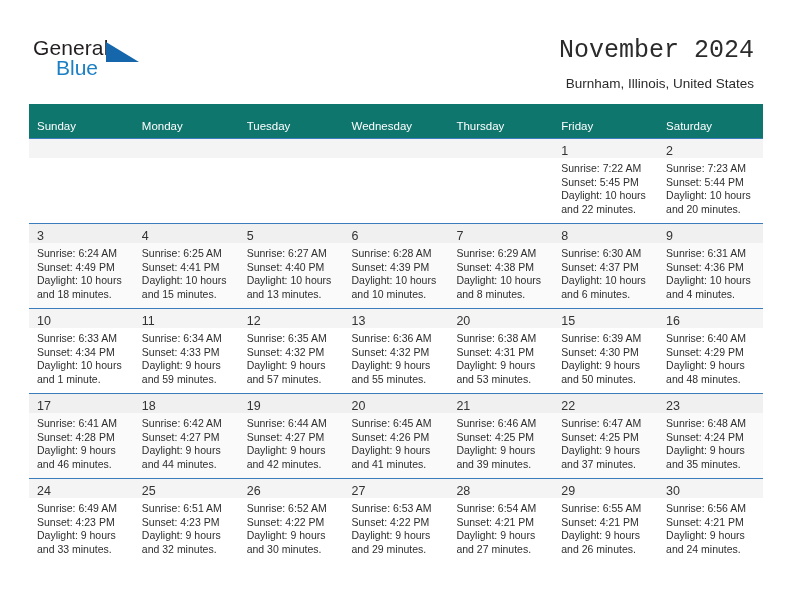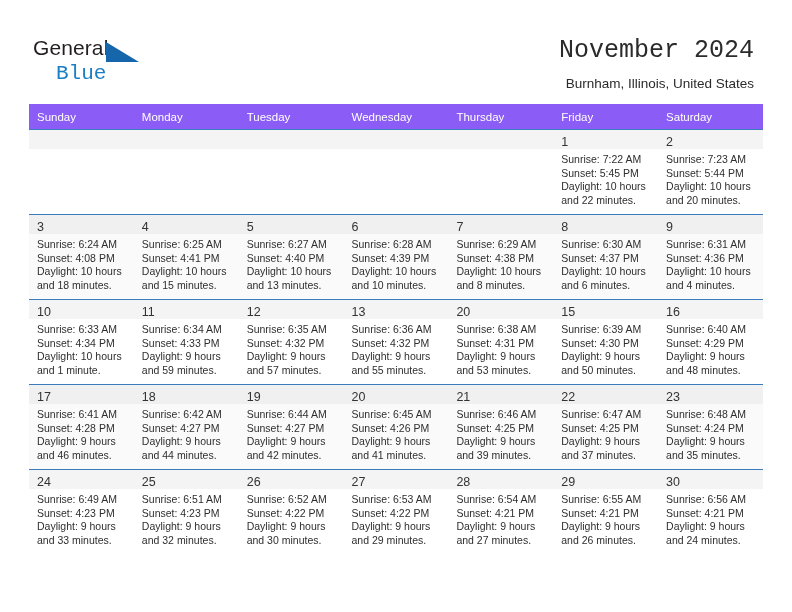--- a/index.html
+++ b/index.html
@@ -45,22 +45,21 @@
     letter-spacing: 0.1px;
     color: #231f20;
     font-family: "Liberation Sans", sans-serif;
   }
   .logo-blue {
     position: absolute;
     left: 23px;
     top: 20px;
     font-size: 21px;
     color: #1b7fc4;
-    font-family: Liberation Mono, monospace;
-    margin-top: 6px;
+    font-family: Liberation Sans, sans-serif;
   }
   .logo-flag {
     position: absolute;
     left: 73px;
     top: 6px;
     width: 0;
     height: 0;
     border-left: 33px solid #1566ab;
     border-top: 20px solid transparent;
   }
@@ -92,26 +91,26 @@
     position: absolute;
     left: 29px;
     top: 104px;
     width: 734px;
     border-collapse: collapse;
     table-layout: fixed;
   }
   .calendar col { width: 104.85px; }
 
   .calendar thead th {
-    background: #8b5cf6;
+    background: #0f766e;
     color: #ffffff;
     font-size: 11.5px;
     font-weight: normal;
     text-align: left;
-    padding: 5px 0 5px 8px;
+    padding: 14px 0 5px 8px;
     height: 15px;
     font-family: "Liberation Sans", sans-serif;
   }
 
   .calendar td {
     vertical-align: top;
     padding: 0;
     height: 84px;
     border-top: 1px solid #3a7cbe;
     background: #ffffff;
@@ -222,21 +221,21 @@
               <div>Daylight: 10 hours</div>
               <div>and 20 minutes.</div>
             </div>
           </td>
         </tr>
         <tr class="shade">
           <td>
             <div class="daynum-bar"><span class="daynum">3</span></div>
             <div class="cellbody">
               <div>Sunrise: 6:24 AM</div>
-              <div>Sunset: 4:08 PM</div>
+              <div>Sunset: 4:49 PM</div>
               <div>Daylight: 10 hours</div>
               <div>and 18 minutes.</div>
             </div>
           </td>
           <td>
             <div class="daynum-bar"><span class="daynum">4</span></div>
             <div class="cellbody">
               <div>Sunrise: 6:25 AM</div>
               <div>Sunset: 4:41 PM</div>
               <div>Daylight: 10 hours</div>

